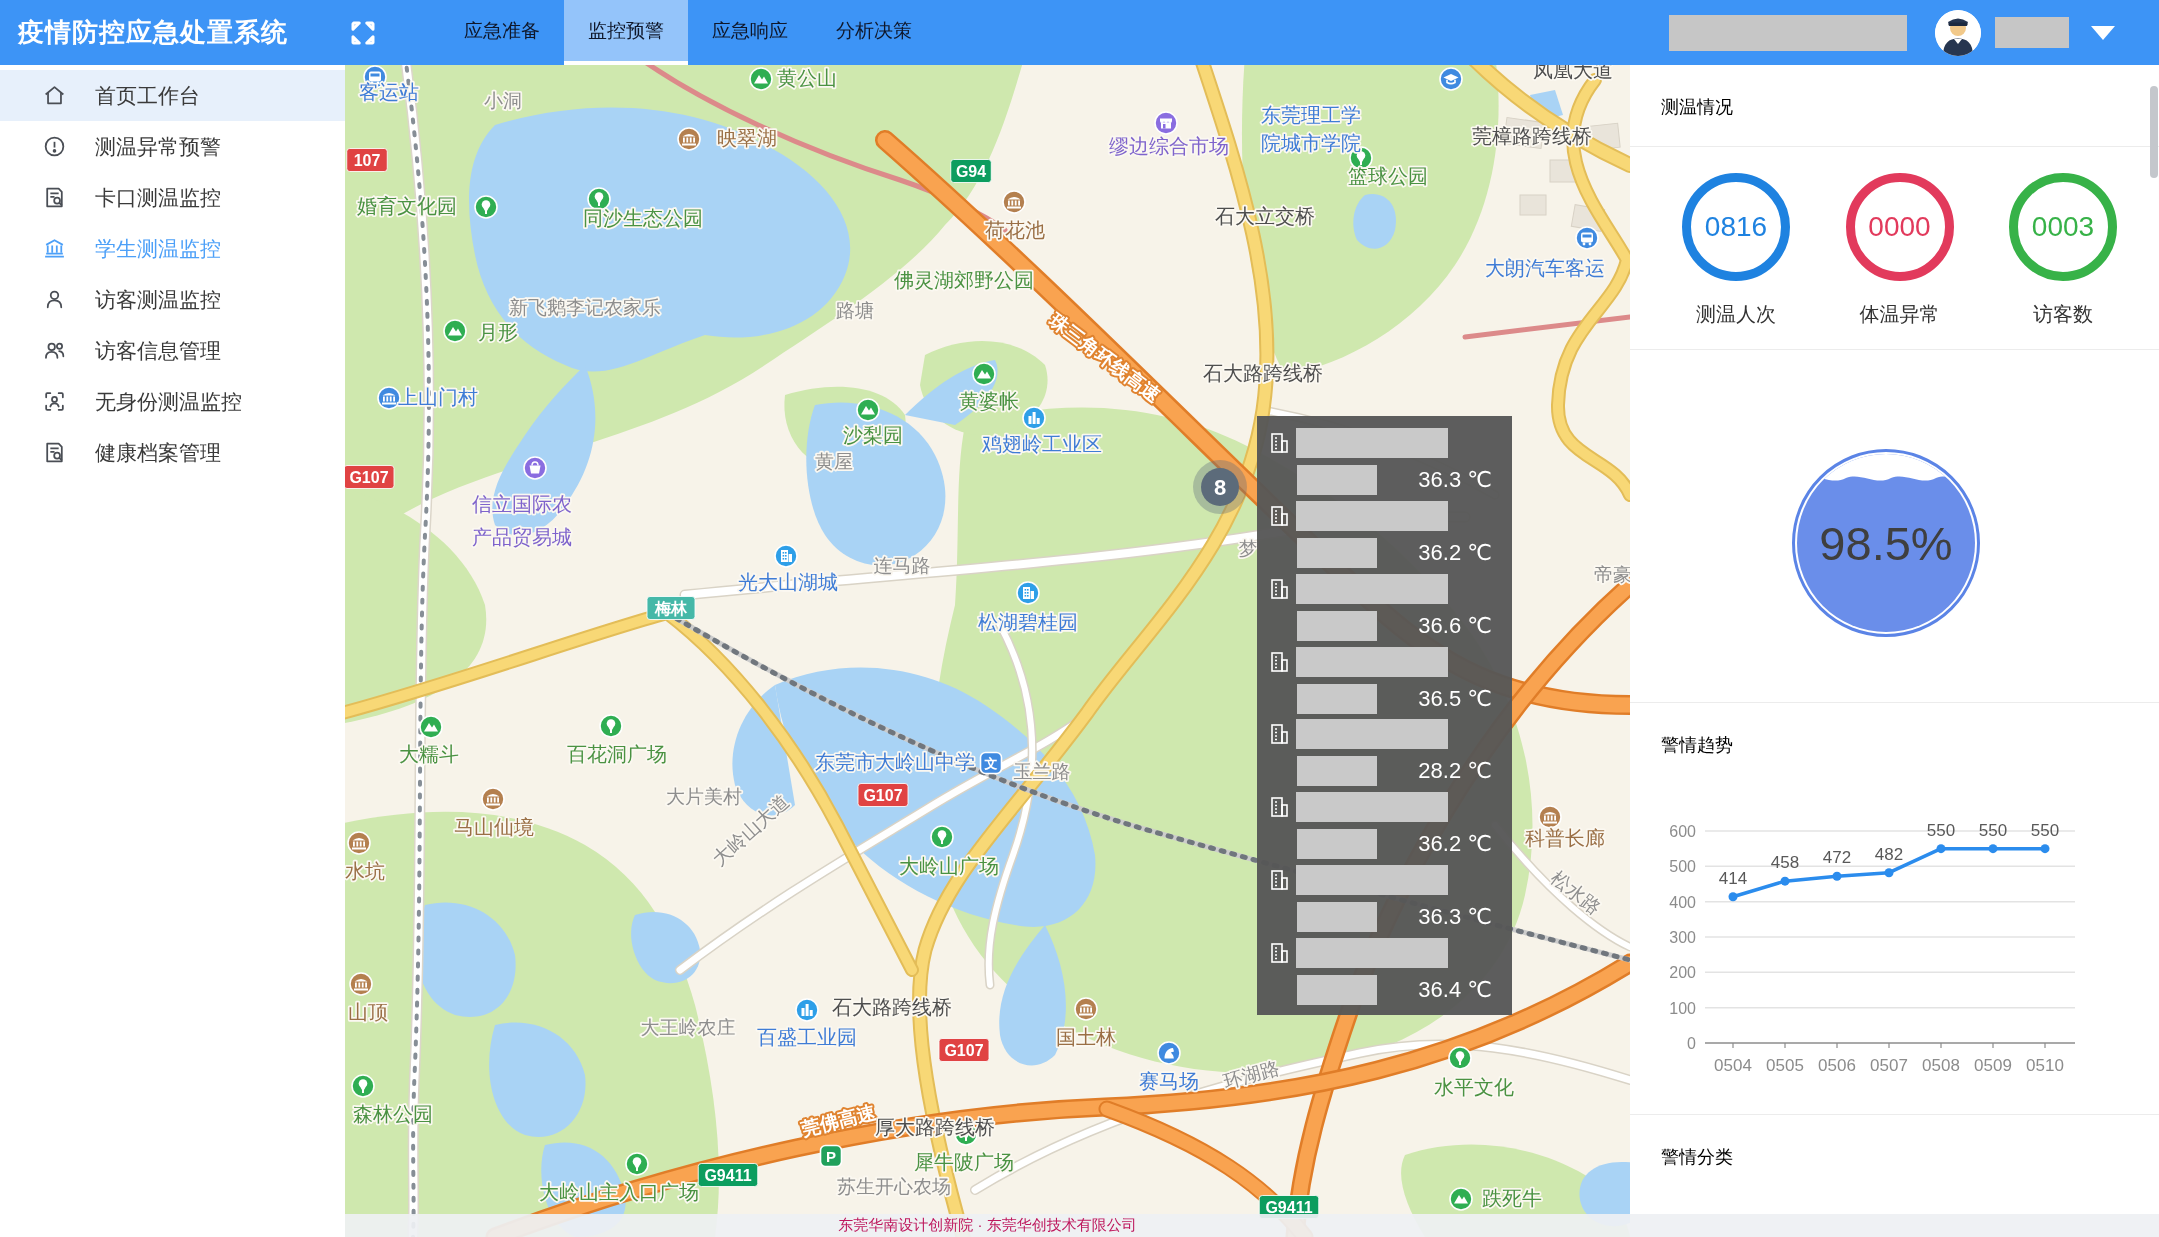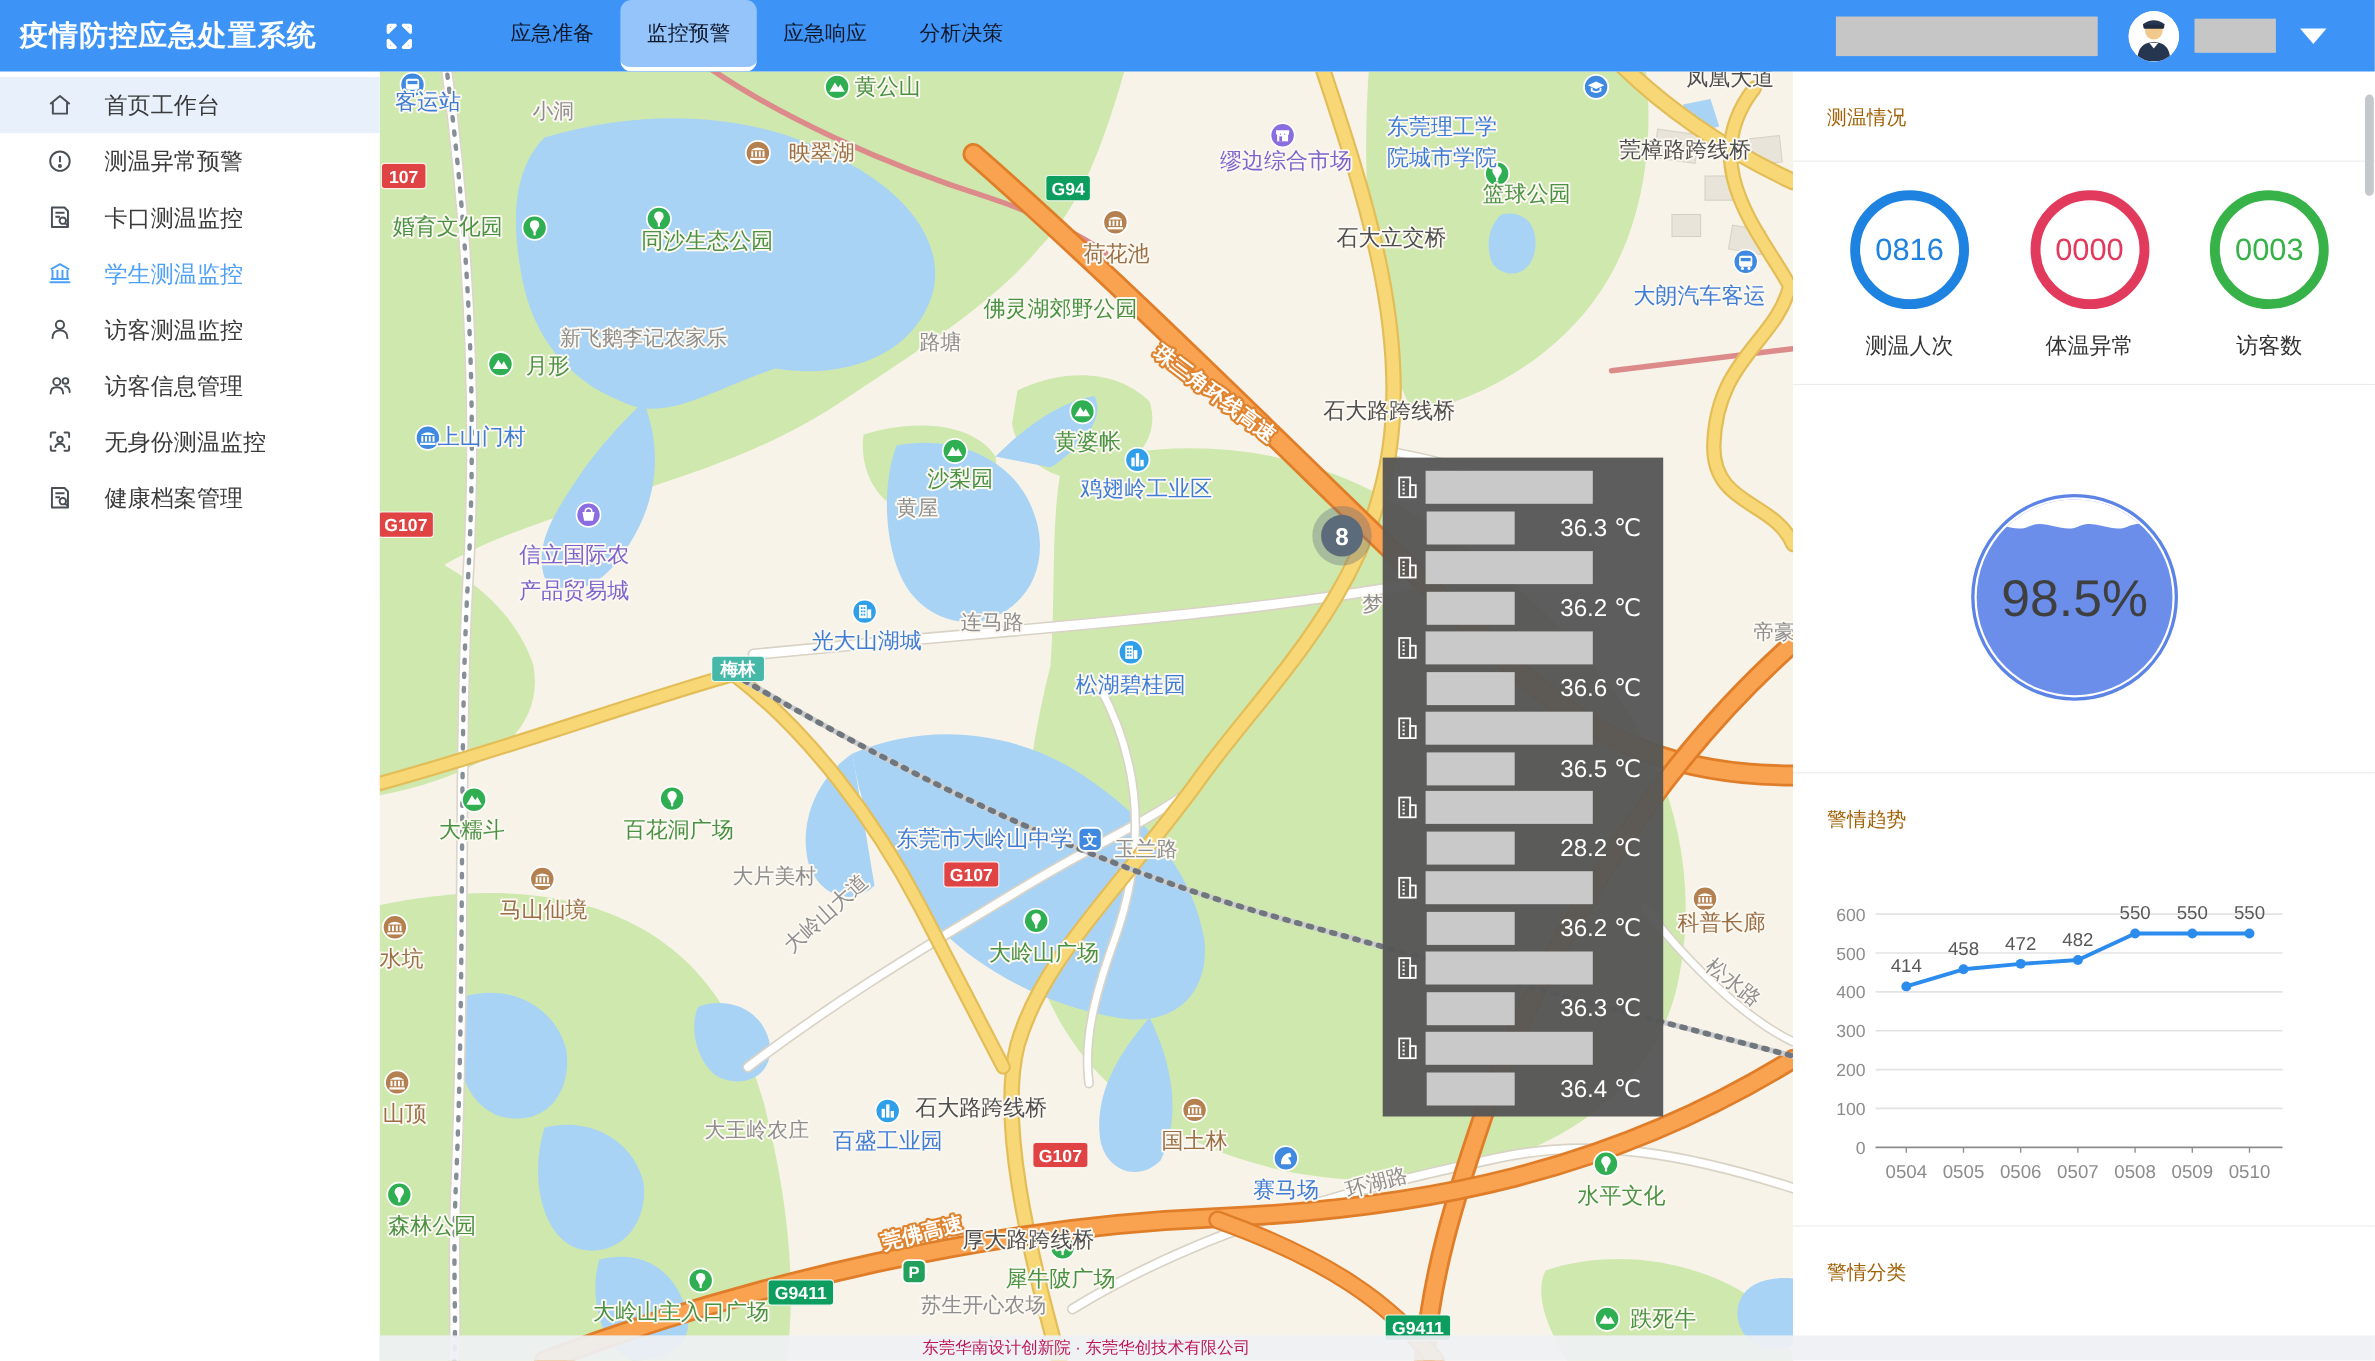--- a/index.html
+++ b/index.html
@@ -6,21 +6,21 @@
   html,body { width:2159px; height:1237px; overflow:hidden; }
   body { font-family:"Liberation Sans","DejaVu Sans",sans-serif; background:#fff; }
   .app { position:relative; width:2159px; height:1237px; overflow:hidden; background:#fff; }
 
   
   .navbar { position:absolute; top:0; left:0; right:0; height:65px; background:#3d94f6; display:flex; align-items:center; z-index:30; }
   .nav-title { font-size:26px; font-weight:bold; color:#fff; margin-left:18px; letter-spacing:1px; white-space:nowrap; }
   .fs-btn { margin-left:58px; width:34px; height:34px; display:flex; align-items:center; justify-content:center; cursor:pointer; }
   .nav-menu { display:flex; margin-left:60px; height:65px; }
   .nav-item { padding:0 24px; line-height:61px; color:#0f172a; font-size:19px; cursor:pointer; height:65px; }
-  .nav-item.active { background:rgba(255,255,255,0.45); border-bottom:4px solid #fff;border-radius:10px; }
+  .nav-item.active { background:rgba(255,255,255,0.45); border-bottom:4px solid #fff; }
   .nav-right { margin-left:auto; display:flex; align-items:center; margin-right:44px; }
   .redact { background:#c6c6c6; }
   .redact-search { width:238px; height:36px; }
   .avatar { width:46px; height:46px; border-radius:50%; background:#fff; margin-left:28px; overflow:hidden; flex:none; cursor:pointer; }
   .redact-user { width:74px; height:31px; margin-left:14px; }
   .caret { width:0; height:0; border-left:12px solid transparent; border-right:12px solid transparent; border-top:14px solid #fff; margin-left:22px; cursor:pointer; }
 
   
   .sidebar { position:absolute; top:65px; left:0; bottom:0; width:345px; background:#fff; z-index:20; }
   .side-item { height:51px; display:flex; align-items:center; padding-left:42px; font-size:21px; color:#3a3a3a; cursor:pointer; }
@@ -47,21 +47,21 @@
   .tip-row .r1 { display:flex; align-items:center; }
   .tip-row .r1 svg { flex:none; margin-right:6px; }
   .bar-long { width:152px; height:30px; background:#c9c9c9; }
   .tip-row .r2 { display:flex; align-items:center; margin:7px 0 0 28px; }
   .bar-short { width:80px; height:30px; background:#c9c9c9; }
   .tip-temp { color:#fff; font-size:22px; margin-left:auto; padding-right:8px; white-space:nowrap; }
 
   
   .panel { position:absolute; left:1630px; top:65px; width:529px; bottom:0; background:#fff; z-index:10; }
   .sec { border-bottom:1px solid #ececec; position:relative; }
-  .sec-title { font-size:18px; color:#a16207; padding:30px 0 0 31px; }
+  .sec-title { font-size:18px; color:#000000; padding:30px 0 0 31px; }
   .sec1 { height:285px; }
   .sec1 .sec-title { padding-bottom:27px; border-bottom:1px solid #ececec; }
   .stats-row { display:flex; justify-content:space-between; padding:0 42px 0 52px; margin-top:26px; }
   .stat { display:flex; flex-direction:column; align-items:center; }
   .stat-circle { width:108px; height:108px; border-radius:50%; border:9px solid #1e82e0; display:flex; align-items:center; justify-content:center; font-size:28px; font-weight:normal; }
   .stat-label { margin-top:20px; font-size:20px; color:#333; }
   .sec2 { height:353px; }
   .gauge-box { position:absolute; left:161px; top:98px; width:190px; height:190px; }
   .sec3 { height:412px; }
   #trend-svg { position:absolute; left:0; top:0; width:529px; height:412px; }

